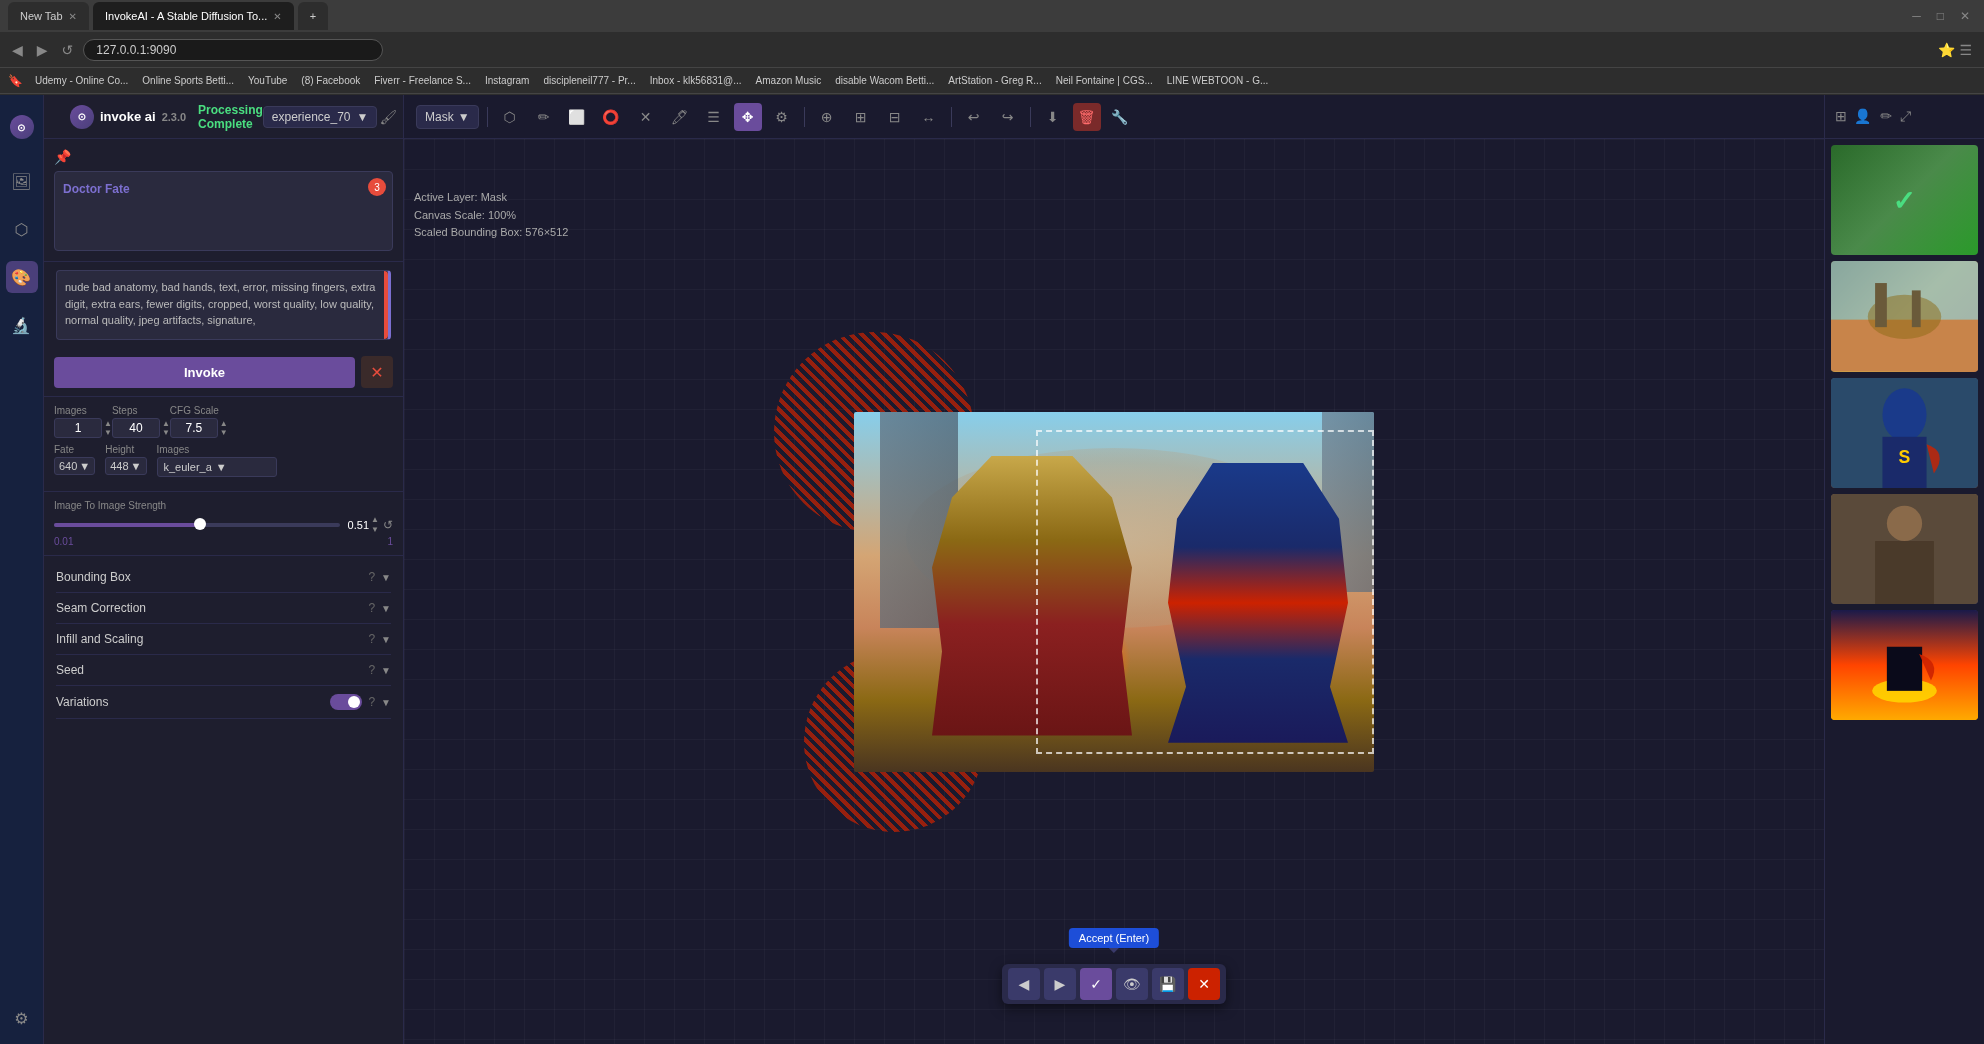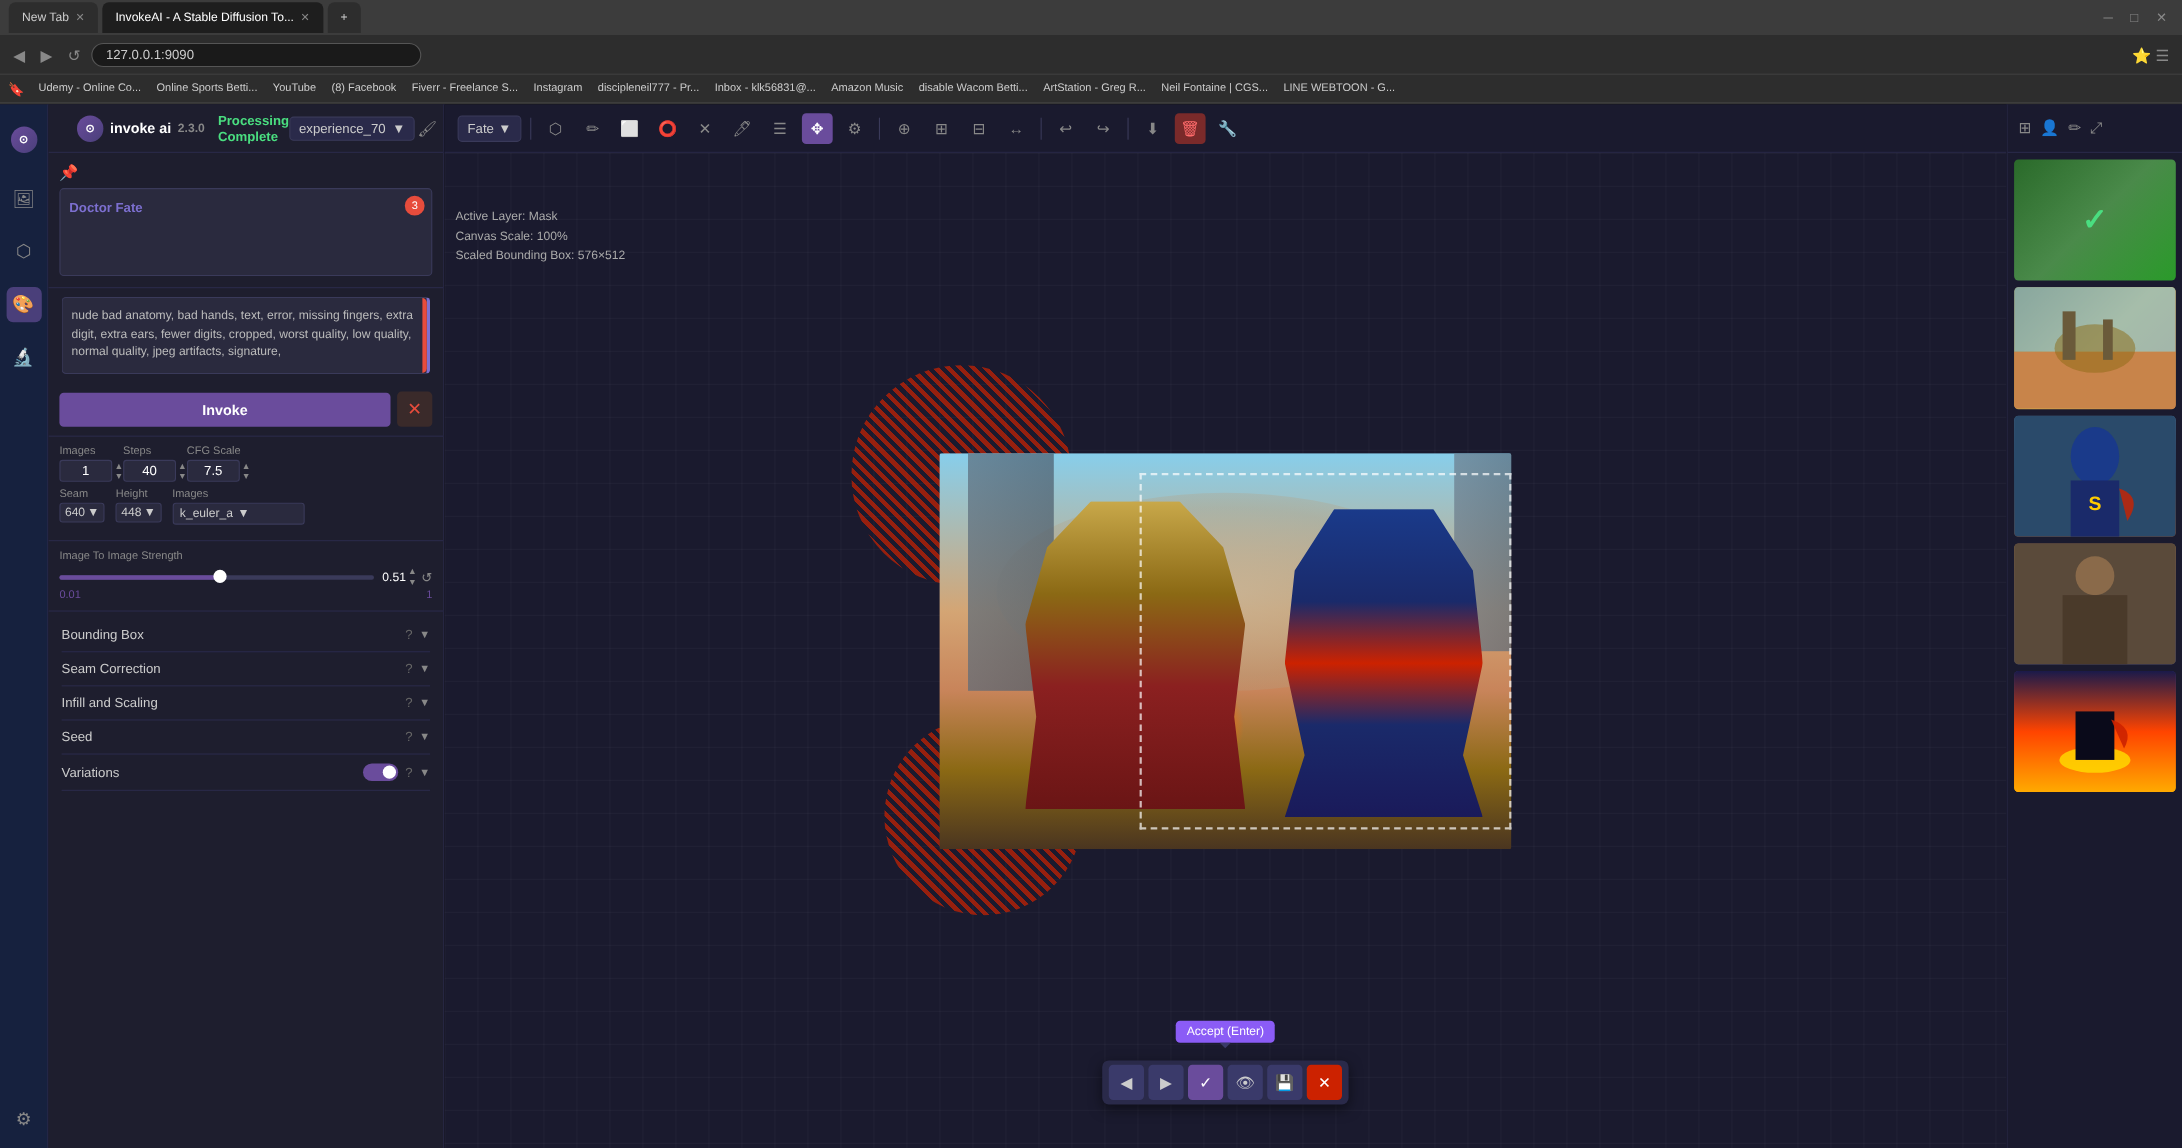--- a/index.html
+++ b/index.html
@@ -722,21 +722,21 @@
     .float-btn.nav { background: #3a3a6a; color: #ccc; }
     .float-btn.accept { background: #6a4c9c; color: #fff; }
     .float-btn.eye { background: #3a3a6a; color: #ccc; }
     .float-btn.save { background: #3a3a6a; color: #ccc; }
     .float-btn.close { background: #cc2200; color: #fff; }
     .accept-tooltip {
       position: absolute;
       top: -36px;
       left: 50%;
       transform: translateX(-50%);
-      background: #8b5cf6;
+      background: #1d4ed8;
       color: #fff;
       padding: 4px 10px;
       border-radius: 4px;
       font-size: 11px;
       white-space: nowrap;
     }
     .accept-tooltip::after {
       content: '';
       position: absolute;
       top: 100%;
@@ -943,21 +943,21 @@
             <span class="param-value">7.5</span>
             <div class="param-arrows">
               <span class="param-arrow">▲</span>
               <span class="param-arrow">▼</span>
             </div>
           </div>
         </div>
       </div>
       <div class="width-height-row">
         <div class="wh-group">
-          <span class="param-label">Seam</span>
+          <span class="param-label">Fate</span>
           <div class="wh-select">
             <span>640</span>
             <span>▼</span>
           </div>
         </div>
         <div class="wh-group">
           <span class="param-label">Height</span>
           <div class="wh-select">
             <span>448</span>
             <span>▼</span>
@@ -1044,21 +1044,21 @@
           </div>
         </div>
       </div>
     </div>
   </div>
 
   <div class="canvas-area">
 
     <div class="canvas-toolbar">
       <div class="mask-dropdown">
-        <span>Fate</span>
+        <span>Mask</span>
         <span>▼</span>
       </div>
       <div class="toolbar-divider"></div>
       <button class="tool-btn">⬡</button>
       <button class="tool-btn">✏</button>
       <button class="tool-btn">⬜</button>
       <button class="tool-btn">⭕</button>
       <button class="tool-btn">✕</button>
       <button class="tool-btn">🖊</button>
       <button class="tool-btn">☰</button>

